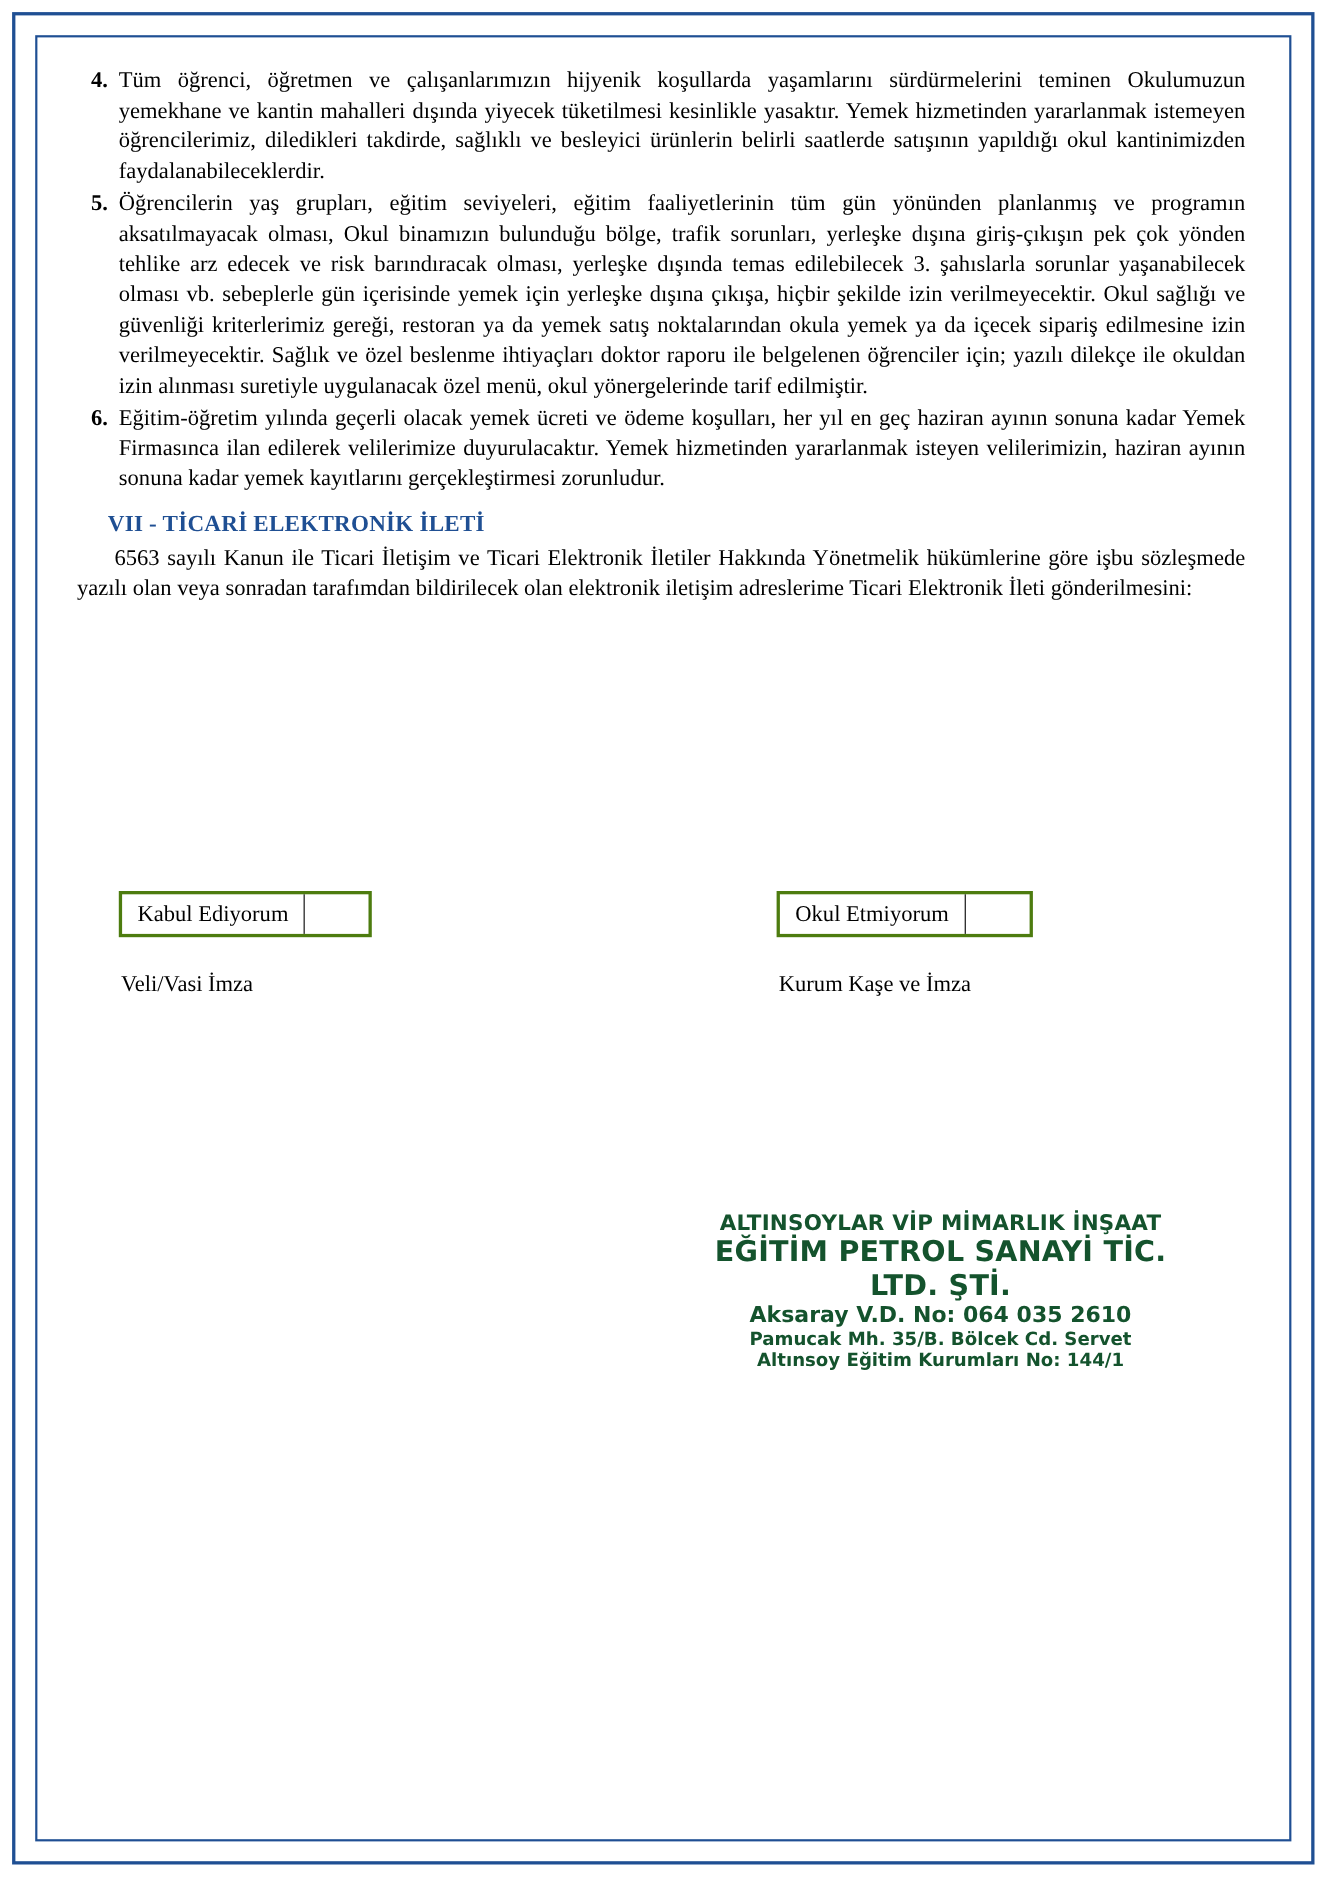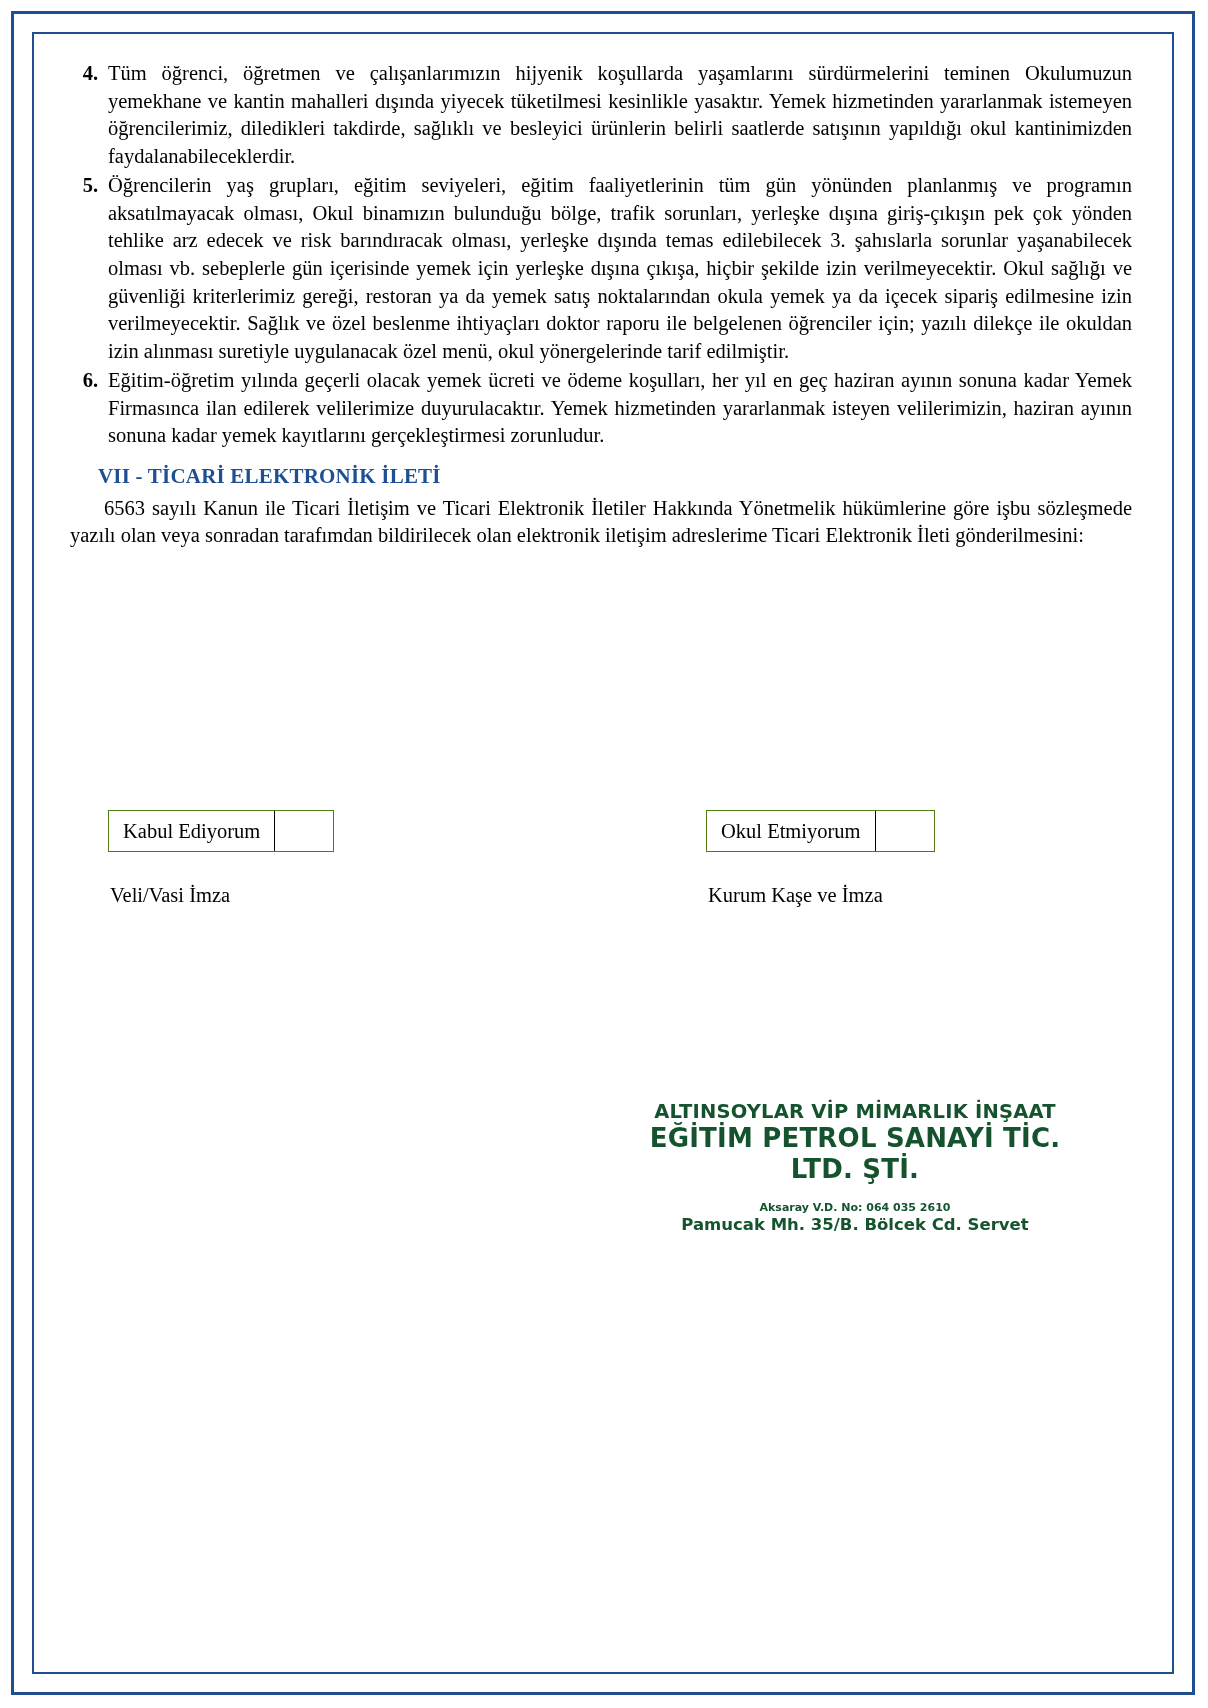--- a/index.html
+++ b/index.html
@@ -93,21 +93,21 @@
   
   .consent-row {
     position: relative;
     height: 60px;
     margin-top: 10px;
   }
   .consent-box {
     position: absolute;
     display: flex;
     align-items: stretch;
-    border: 1px solid #4d7c0f;
+    border: 3px solid #4d7c0f;
     height: 42px;
     box-sizing: border-box;
   }
   .consent-box .label {
     display: flex;
     align-items: center;
     padding: 0 14px;
     font-size: 20.5px;
     white-space: nowrap;
   }
@@ -146,23 +146,23 @@
     font-size: 19.5px;
     font-weight: bold;
     letter-spacing: 0.2px;
   }
   .stamp .l2 {
     font-size: 26px;
     font-weight: bold;
     letter-spacing: 0.2px;
   }
   .stamp .l3 {
-    font-size: 11px;
-    font-weight: bold;
-    margin-top: 18px;
+    font-size: 20px;
+    font-weight: bold;
+    margin-top: 0;
   }
   .stamp .l4 {
     font-size: 16.5px;
     font-weight: bold;
   }
   .stamp .l5 {
     font-size: 16.5px;
     font-weight: bold;
   }
   .stamp .l6 {
@@ -217,15 +217,16 @@
       <div class="sig-label sig-right">Kurum Kaşe ve İmza</div>
     </div>
 
   </div>
 
   <div class="stamp">
     <div class="l1">ALTINSOYLAR VİP MİMARLIK İNŞAAT</div>
     <div class="l2">EĞİTİM PETROL SANAYİ TİC. LTD. ŞTİ.</div>
     <div class="l3">Aksaray V.D. No: 064 035 2610</div>
     <div class="l4">Pamucak Mh. 35/B. Bölcek Cd. Servet</div>
+    <div class="l5">Altınsoy Eğitim Kurumları No: 144/1</div>
   </div>
 
 </div>
 
 </body></html>

